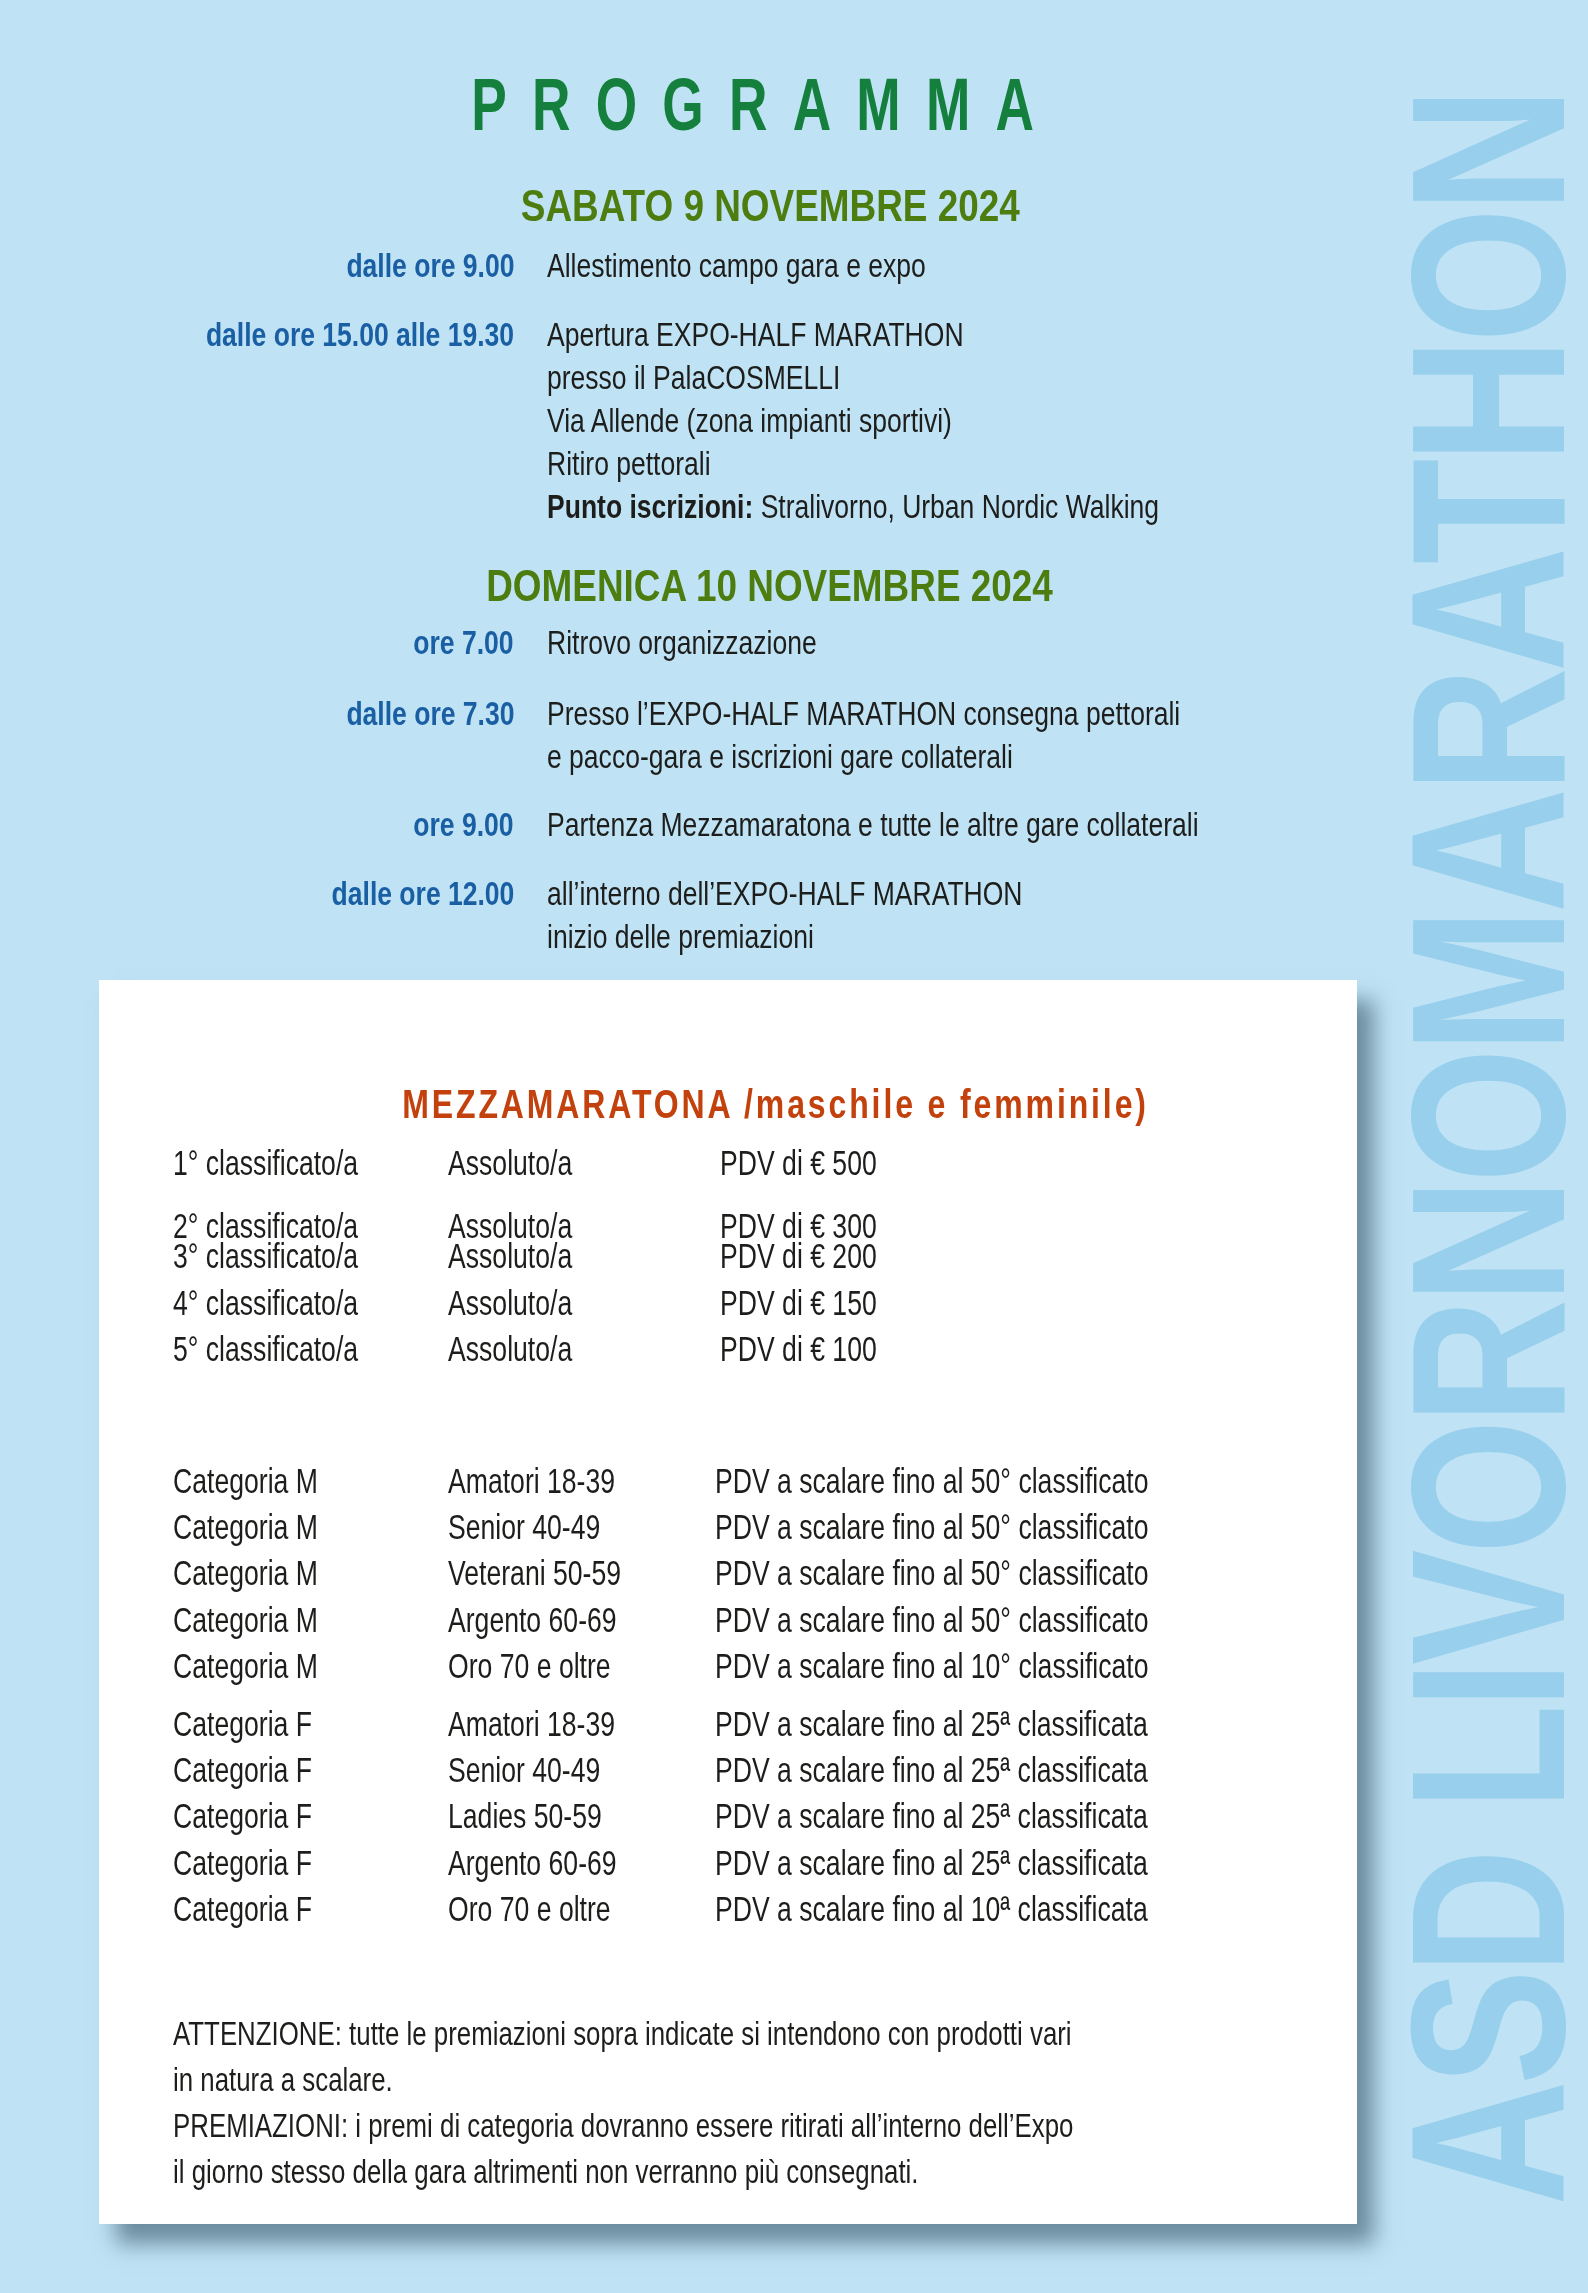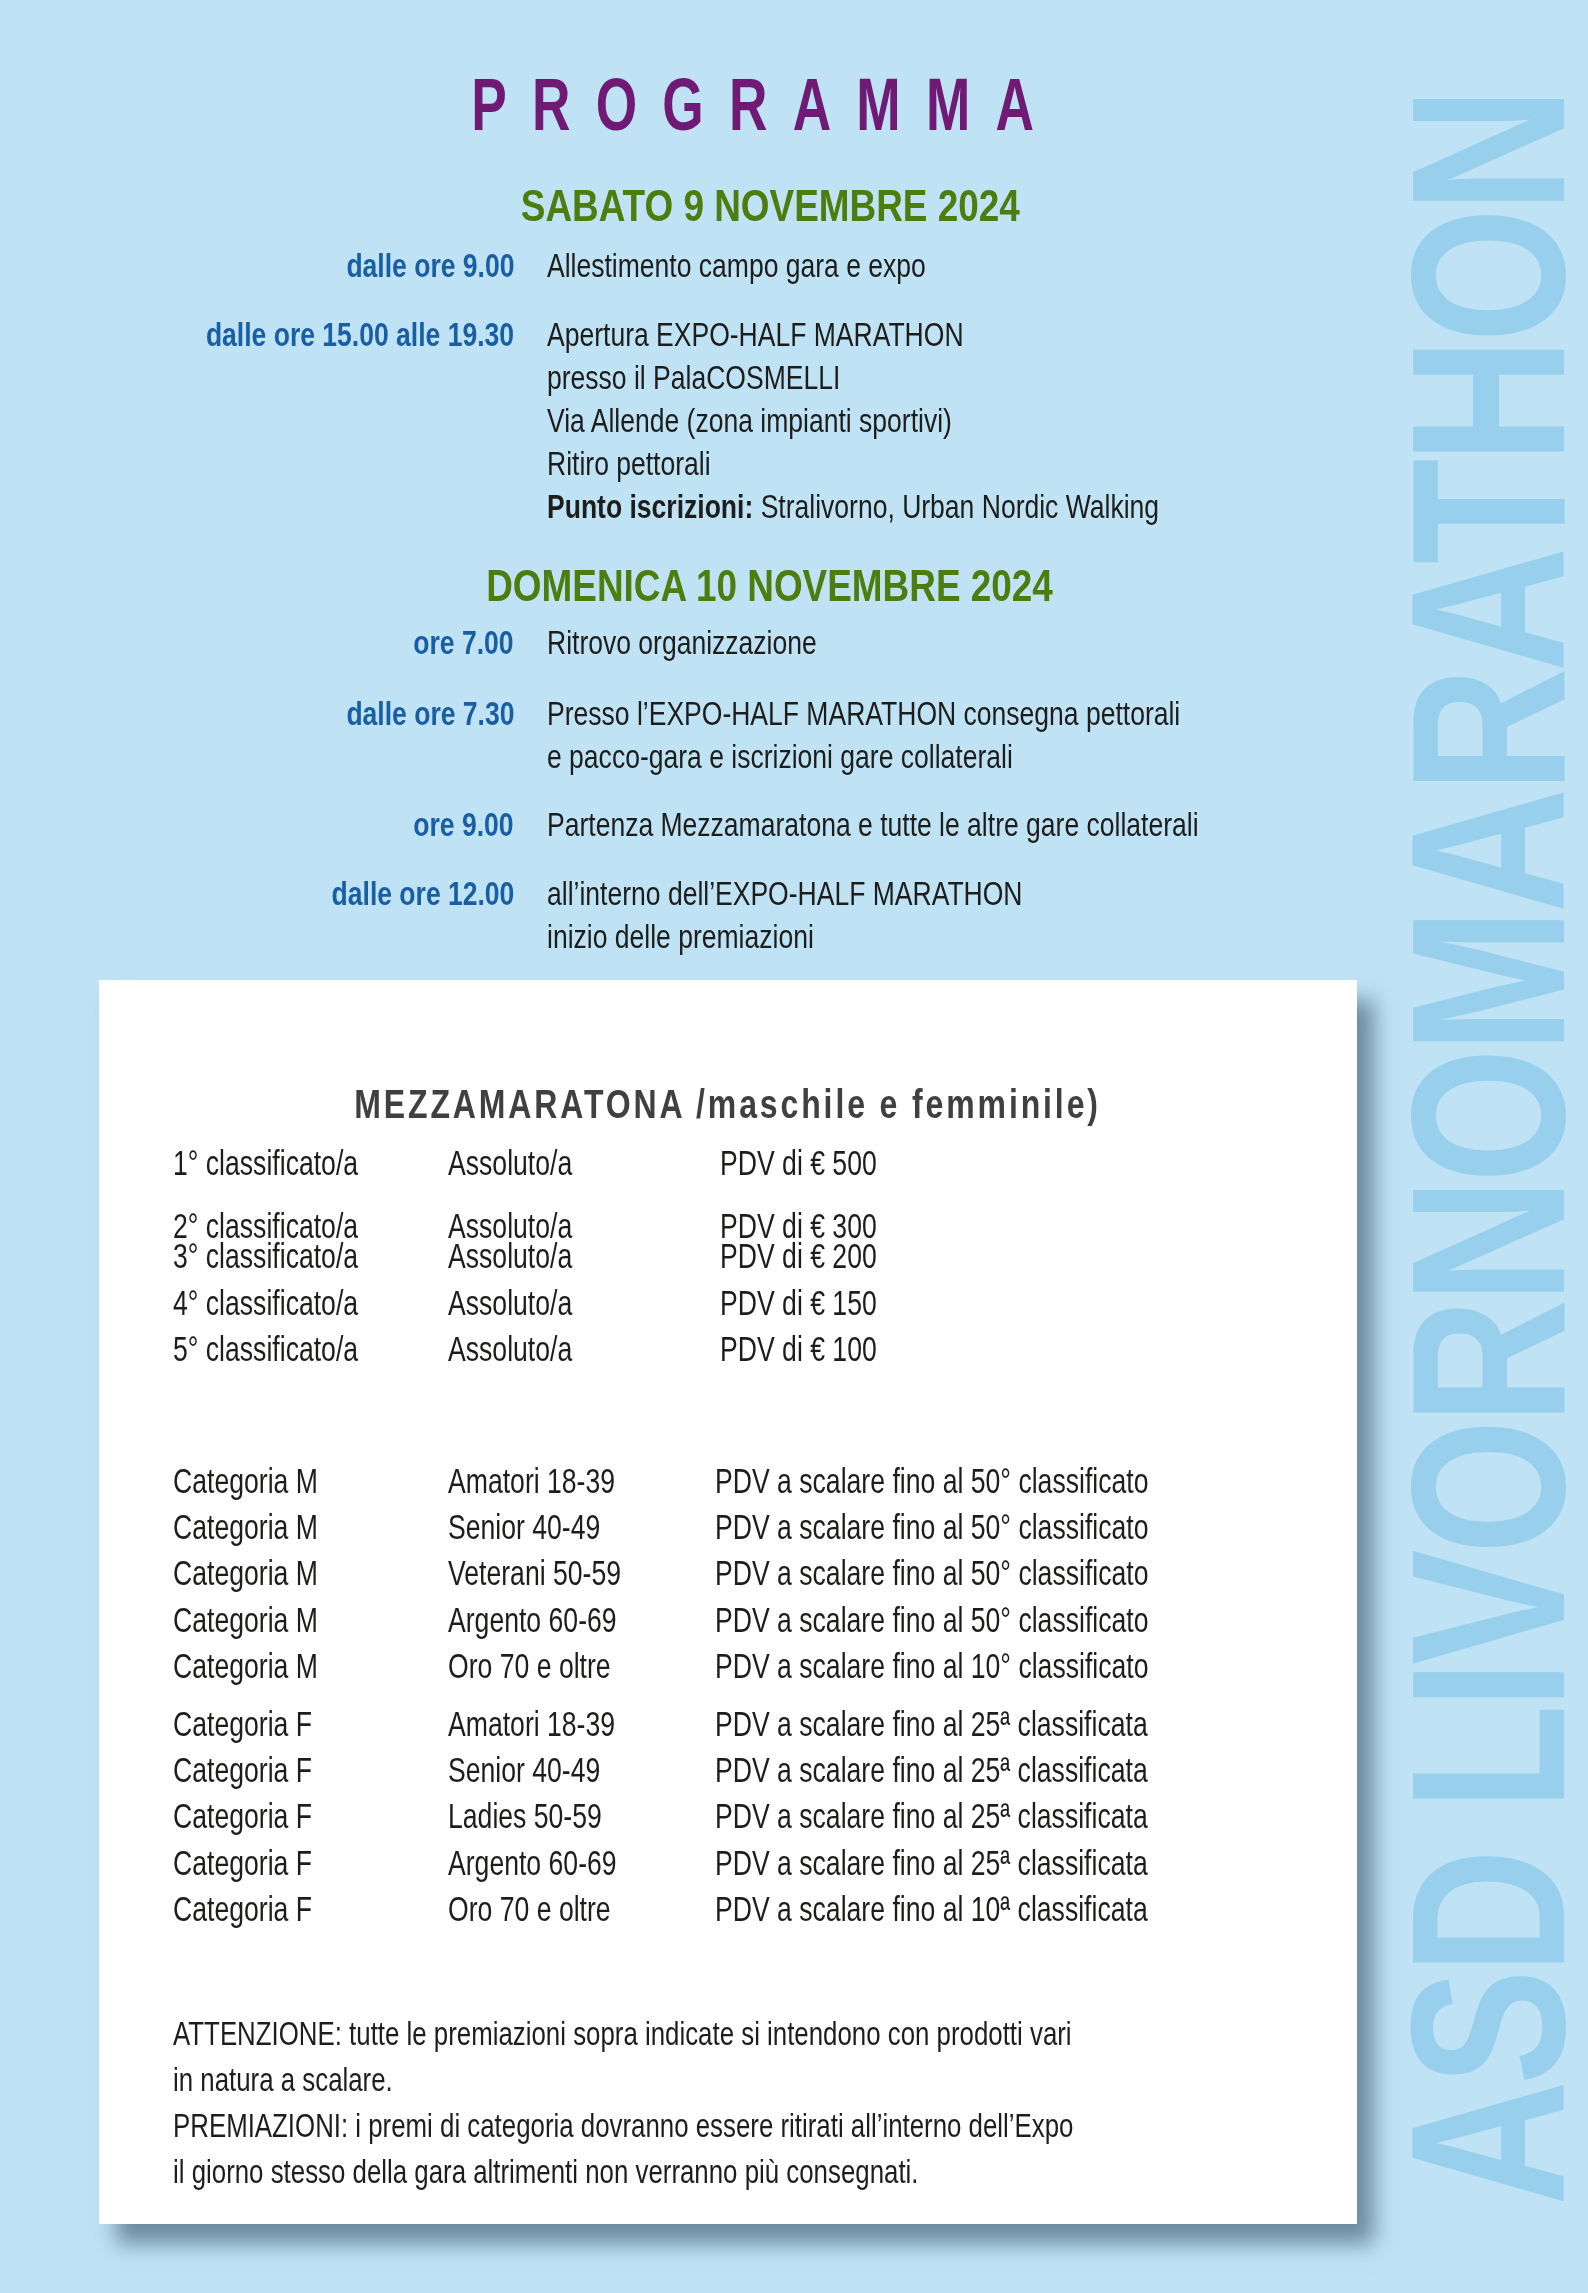--- a/index.html
+++ b/index.html
@@ -31,21 +31,21 @@
     color: #98cfec;
     white-space: nowrap;
     letter-spacing: -5.6px;
   }
   .vertical-text span { display: inline-block; transform: scaleX(0.79); }
 
   
   .title {
     position: absolute; left: 0; width: 1530px;
     top: 63px; text-align: center;
-    color: #701a75;
+    color: #15803d;
     font-weight: bold;
     font-size: 74px;
     letter-spacing: 35px;
     line-height: 83px;
   }
   .title span { display: inline-block; transform: scaleX(0.72); transform-origin: center; }
 
   .day-heading {
     position: absolute; left: 0; width: 1540px;
     text-align: center;
@@ -90,21 +90,22 @@
     font-weight: bold; font-size: 48px; line-height: 86px;
     letter-spacing: 4.6px;
   }
   .prize-header span { display: inline-block; transform: scaleX(0.76); transform-origin: center; }
 
   .sub-heading {
     position: absolute; left: 0; width: 100%;
     text-align: center;
     font-weight: bold; font-size: 41px; line-height: 48px;
     letter-spacing: 3.7px;
-    color: #404040;
+    color: #c2410c;
+    padding-left: 48px;
   }
   .sub-heading span { display: inline-block; transform: scaleX(0.78); transform-origin: center; }
 
   .prize-row {
     position: absolute; left: 74px; width: 1113px; height: 43px;
     font-size: 35px; line-height: 43px; color: #1d1d1b;
   }
   .prize-row .c {
     position: absolute; top: 0; white-space: nowrap;
     transform: scaleX(0.76); transform-origin: left top;

